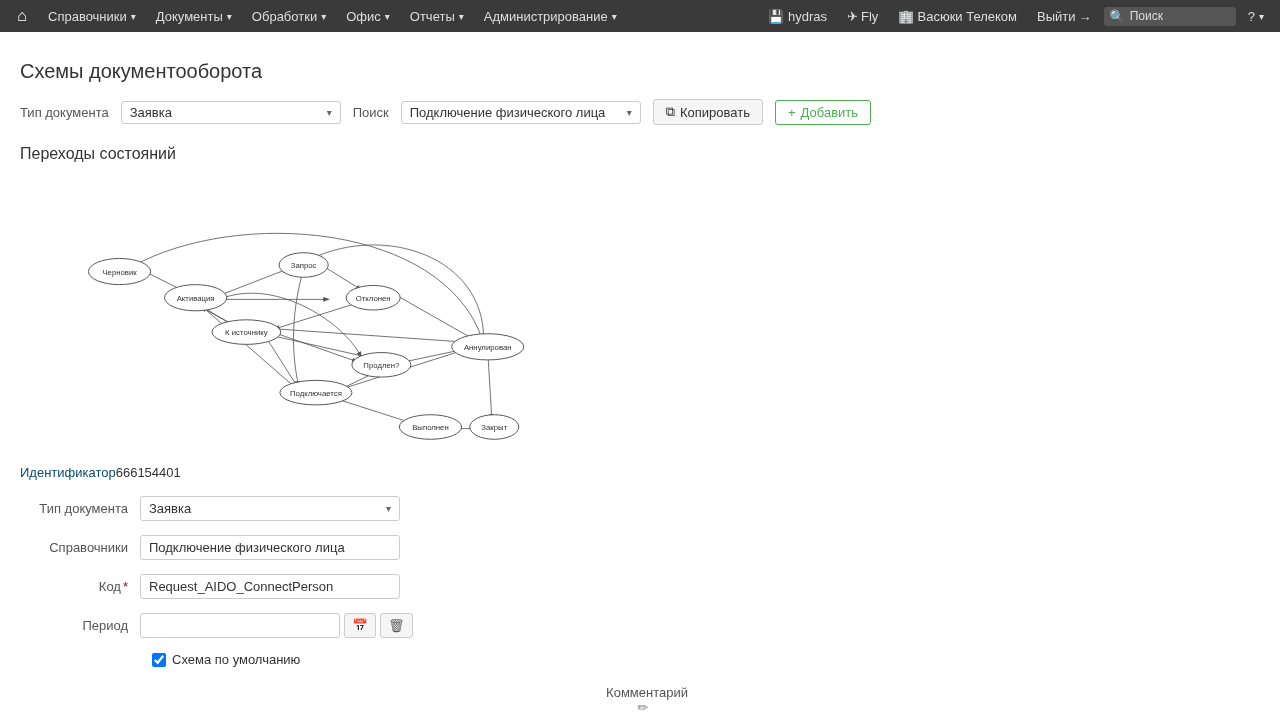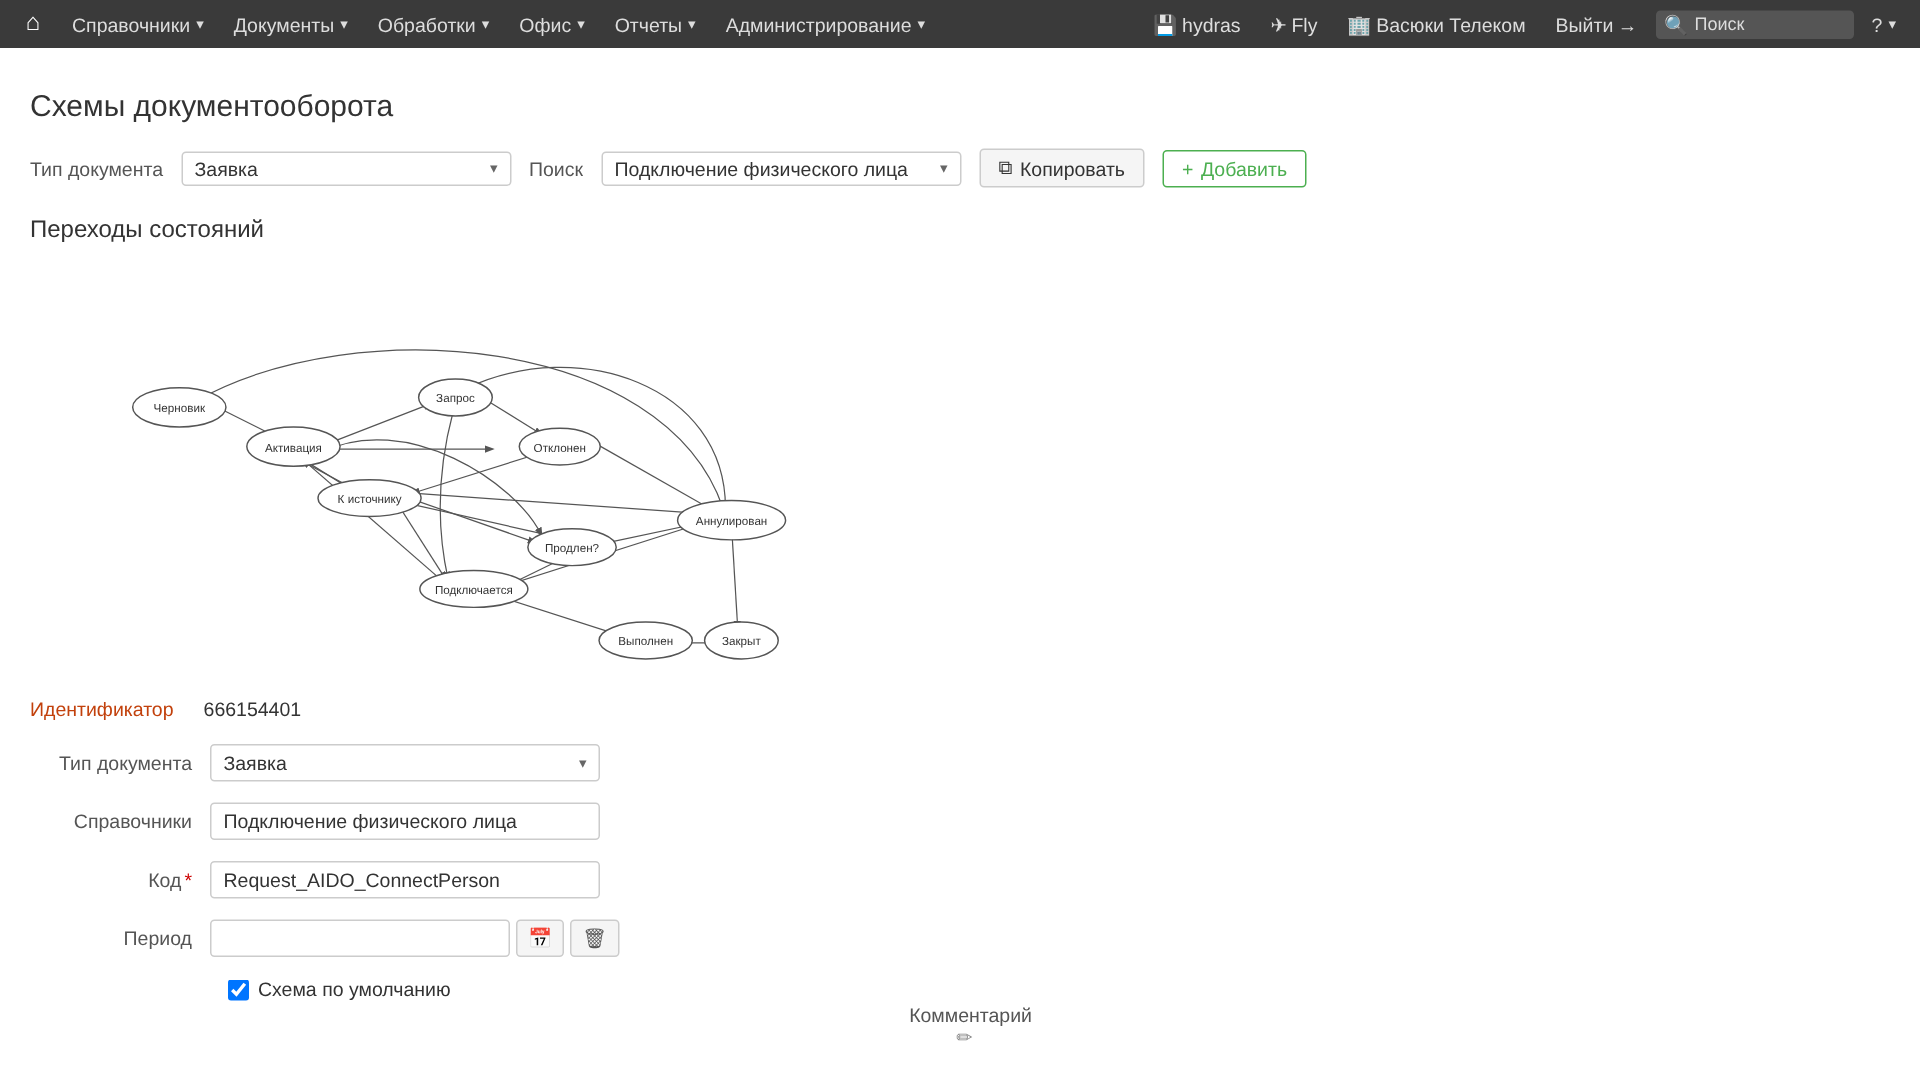--- a/index.html
+++ b/index.html
@@ -185,21 +185,21 @@
       border: 1px solid #ccc;
       border-radius: 3px;
       padding: 4px 7px;
       background: #f5f5f5;
       cursor: pointer;
       font-size: 13px;
       color: #555;
     }
     .checkbox-row {
       display: flex; align-items: center;
-      margin-bottom: 2px;
+      margin-bottom: 18px;
       margin-left: 132px;
     }
     .checkbox-wrap {
       display: flex; align-items: center; gap: 6px;
       cursor: pointer;
     }
     .checkbox-wrap input[type=checkbox] {
       width: 14px; height: 14px;
       cursor: pointer;
     }
@@ -213,22 +213,22 @@
       cursor: pointer;
       margin-left: 6px;
       font-size: 13px;
     }
     .identifier-row {
       display: flex; align-items: center;
       margin-bottom: 16px;
       font-size: 13px;
     }
     .identifier-label {
-      color: #c2410c;
-      margin-right: 20px;
+      color: #0c4a6e;
+      margin-right: 0;
     }
     .identifier-value {
       color: #333;
     }
   </style>
 </head>
 <body>
 
 <nav class="navbar">
   <div class="nav-home">⌂</div>

